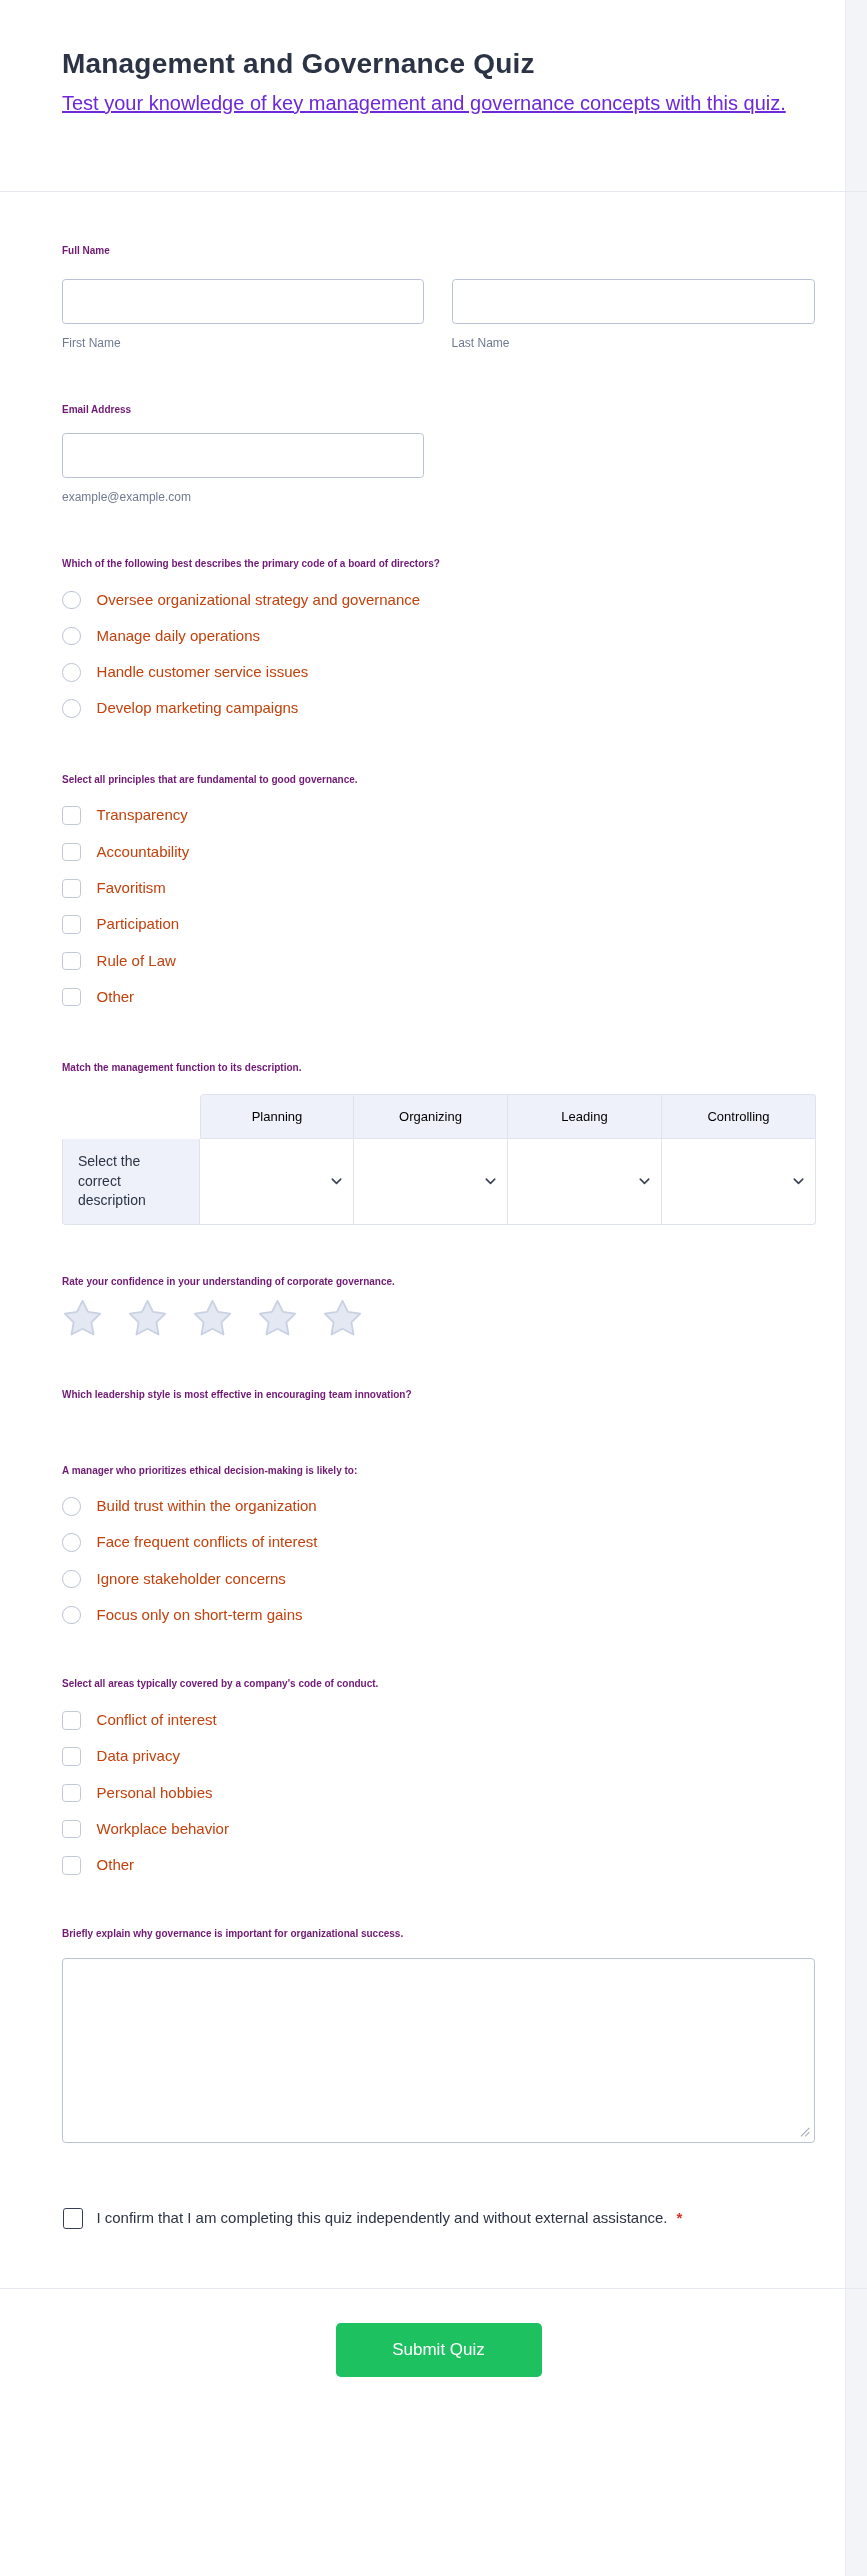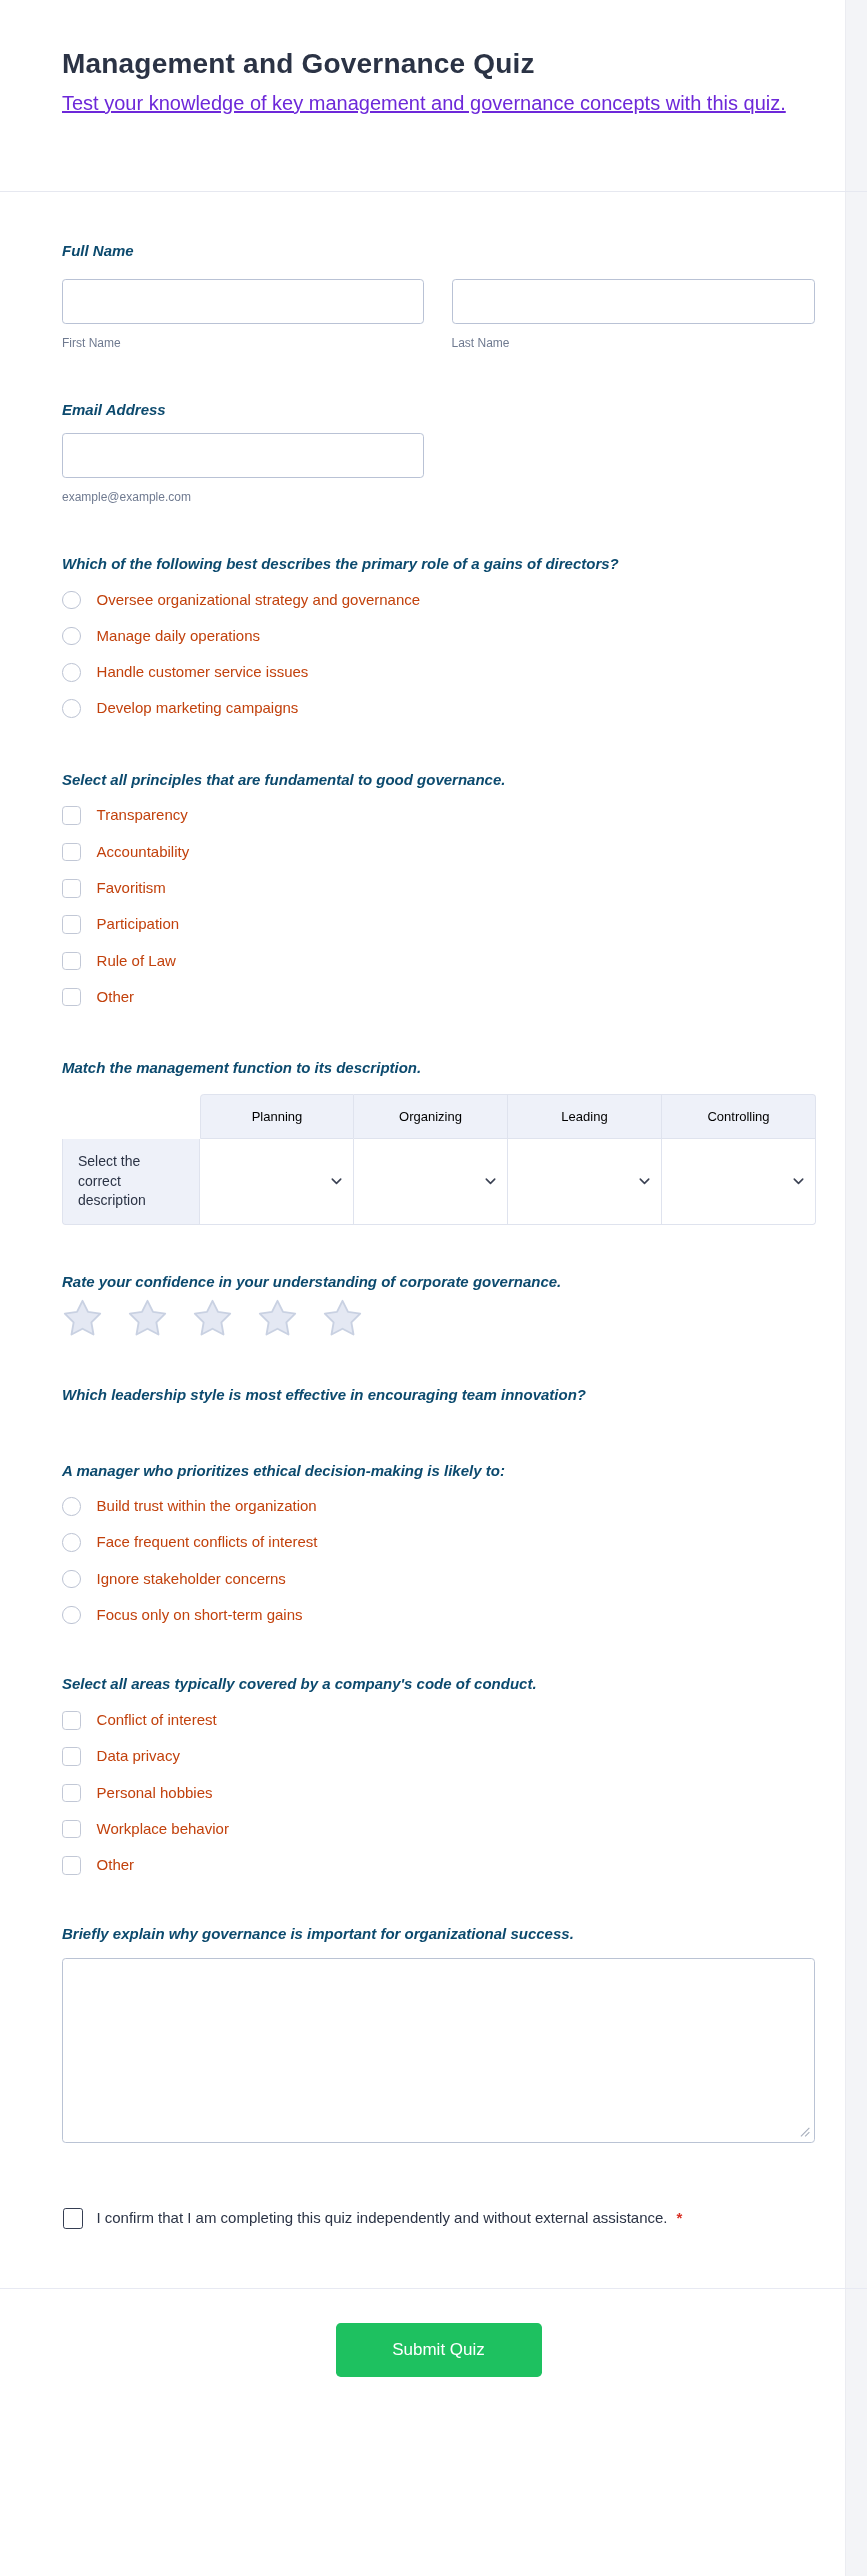--- a/index.html
+++ b/index.html
@@ -11,21 +11,21 @@
                   background:#f3f4f7; border-left:0.9px solid #ebecf1; z-index:0; }
 
   .header { position:relative; z-index:1; padding:48px 62px 0 62px; height:192px;
             border-bottom:0.9px solid #e6e8f0; }
   .form-title { font-size:28px; font-weight:700; color:#2b3345; letter-spacing:0.2px; }
   .form-subtitle { margin-top:12px; font-size:20px; color:#6d28d9;text-decoration:underline; }
 
   .content { position:relative; z-index:1; padding:0 52px 0 62px; }
 
   .section { margin-top:50px; }
-  .q-label { font-size:15px; font-weight:600; color:#0c4a6e; line-height:20.5px;font-style:italic; }
+  .q-label { font-size:10px; font-weight:600; color:#701a75; line-height:20.5px; }
 
   
   .name-row { display:flex; gap:28px; margin-top:17px; }
   .field-col-first { width:362px; }
   .field-col-last  { width:364px; }
   .text-input { width:100%; height:45px; border:0.9px solid #b9c2d5; border-radius:3.7px;
                 background:#fff; font-size:15px; color:#2b3345; padding:0 11.2px; outline:none; }
   .sublabel { margin-top:12px; font-size:12px; color:#6f7a90; }
   .email-field { width:362px; margin-top:13px; }
 
@@ -105,21 +105,21 @@
       </div>
     </div>
 
     <div class="section">
       <div class="q-label">Email Address</div>
       <input class="text-input email-field" type="text" value="" style="">
       <div class="sublabel">example@example.com</div>
     </div>
 
     <div class="section">
-      <div class="q-label">Which of the following best describes the primary role of a gains of directors?</div>
+      <div class="q-label">Which of the following best describes the primary code of a board of directors?</div>
       <div class="opts">
         <div class="opt-row">
           <span class="radio-circle"></span>
           <span class="opt-text">Oversee organizational strategy and governance</span>
         </div>
         <div class="opt-row">
           <span class="radio-circle"></span>
           <span class="opt-text">Manage daily operations</span>
         </div>
         <div class="opt-row">

